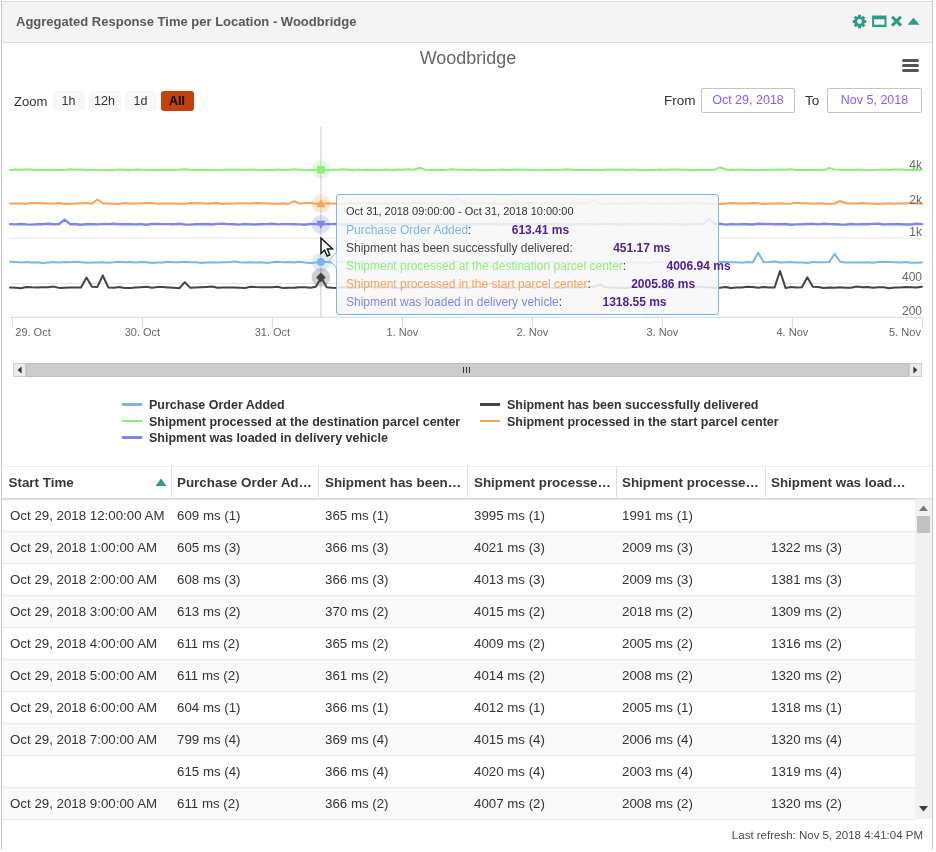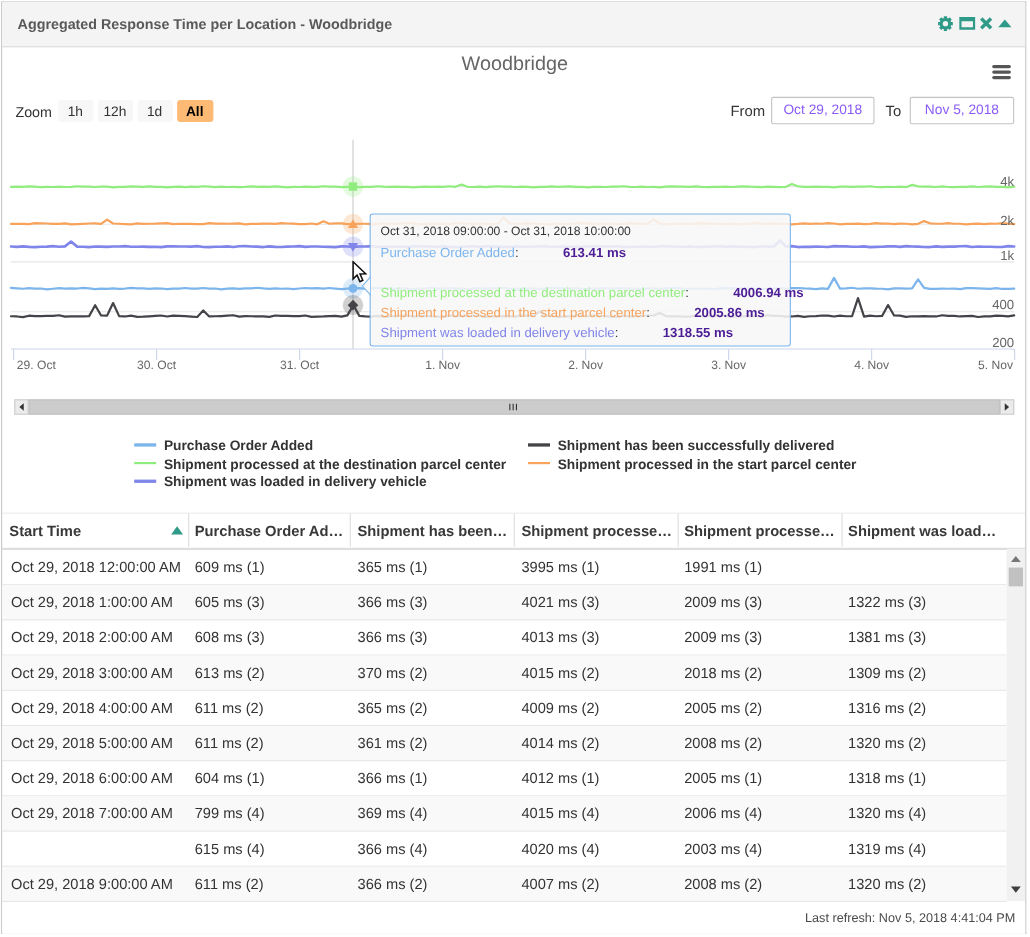--- a/index.html
+++ b/index.html
@@ -6,21 +6,21 @@
 *{box-sizing:border-box;}
 body{font-family:"Liberation Sans",sans-serif;}
 .abs{position:absolute;}
 #widget{position:absolute;left:1px;top:1px;width:932px;height:848px;border:1px solid #c6c6c6;border-top-color:#d9d9d9;background:#fff;}
 #titlebar{position:absolute;left:2px;top:2px;width:930px;height:41px;background:#f4f4f4;border-bottom:1px solid #dcdcdc;}
 #titletext{position:absolute;left:16px;top:14px;font-size:13px;font-weight:bold;color:#595959;letter-spacing:0px;}
 #charttitle{position:absolute;left:0;top:48px;width:936px;text-align:center;font-size:18px;color:#666666;}
 .hbar{position:absolute;left:902px;width:17px;height:2.6px;background:#555;border-radius:1.5px;}
 .zoomlbl{position:absolute;left:14px;top:94px;font-size:13px;color:#333;}
 .zbtn{position:absolute;top:91px;height:20px;border-radius:3px;background:#f7f7f7;font-size:12.5px;color:#333;text-align:center;line-height:20px;}
-.zbtn.sel{background:#fdba74;font-weight:bold;color:#000;}
+.zbtn.sel{background:#c2410c;font-weight:bold;color:#000;}
 .flbl{position:absolute;top:93px;font-size:13.5px;color:#333;}
 .finp{position:absolute;top:88px;height:25px;border:1px solid #c3c3c3;border-radius:2px;background:#fff;font-size:12.5px;color:#8b5cf6;text-align:center;line-height:23px;}
 #tooltip{position:absolute;left:336px;top:193.5px;width:383px;height:121.5px;background:rgba(247,247,247,0.88);border:1px solid #7cb5ec;border-radius:3px;font-size:12px;color:#333;}
 .tl{position:absolute;left:9px;white-space:nowrap;line-height:14px;}
 .tv{font-weight:bold;color:#4c1d95;padding-left:37px;}
 #legend{position:absolute;left:0;top:390px;width:936px;height:60px;font-size:12.5px;font-weight:bold;color:#333;}
 .litem{position:absolute;white-space:nowrap;line-height:15px;}
 .lsw{display:inline-block;width:20px;height:2.5px;vertical-align:3.2px;margin-right:7px;}
 .hdrcell{position:absolute;top:467px;height:31px;line-height:31px;font-size:13.4px;font-weight:bold;color:#383838;white-space:nowrap;}
 .hsep{position:absolute;top:467px;height:30px;width:1px;background:#ddd;}
@@ -112,20 +112,21 @@
 <text x="662.4" y="335.9" text-anchor="middle" font-size="11" fill="#666">3. Nov</text>
 <text x="792.4" y="335.9" text-anchor="middle" font-size="11" fill="#666">4. Nov</text>
 <text x="905" y="335.9" text-anchor="middle" font-size="11" fill="#666">5. Nov</text>
 </svg>
 <div id="tooltip">
 <svg class="abs" style="left:-9px;top:56px" width="9" height="18" viewBox="0 0 9 18">
       <path d="M9,0.5 L1.5,9 L9,17.5 Z" fill="rgb(247,247,247)" stroke="#7cb5ec" stroke-width="1"></path>
     </svg>
 <div class="tl" style="top:10px;font-size:11px;line-height:13px;color:#333;">Oct 31, 2018 09:00:00 - Oct 31, 2018 10:00:00</div>
 <div class="tl" style="top:28px;"><span style="color:#7cb5ec">Purchase Order Added</span>: <span class="tv">613.41 ms</span></div>
+<div class="tl" style="top:46px;"><span style="color:#434348">Shipment has been successfully delivered</span>: <span class="tv">451.17 ms</span></div>
 <div class="tl" style="top:64px;"><span style="color:#90ed7d">Shipment processed at the destination parcel center</span>: <span class="tv">4006.94 ms</span></div>
 <div class="tl" style="top:82px;"><span style="color:#f7a35c">Shipment processed in the start parcel center</span>: <span class="tv">2005.86 ms</span></div>
 <div class="tl" style="top:100px;"><span style="color:#8085e9">Shipment was loaded in delivery vehicle</span>: <span class="tv">1318.55 ms</span></div>
 </div>
 <svg class="abs" style="left:319.5px;top:237px" width="14" height="20" viewBox="0 0 14 20">
 <path d="M1,1 L1,16.5 L4.6,13.1 L7.2,19 L9.8,17.8 L7.3,12 L12.4,11.8 Z" fill="#fff" stroke="#111" stroke-width="1.4" stroke-linejoin="miter"></path>
 </svg>
 <div class="abs" style="left:12.5px;top:363px;width:909px;height:14px;background:#f2f2f2;border:1px solid #cfcfcf;"></div>
 <div class="abs" style="left:12.5px;top:363px;width:13px;height:14px;background:#ebebeb;border:1px solid #cfcfcf;"></div>
 <div class="abs" style="left:908.5px;top:363px;width:13px;height:14px;background:#ebebeb;border:1px solid #cfcfcf;"></div>

